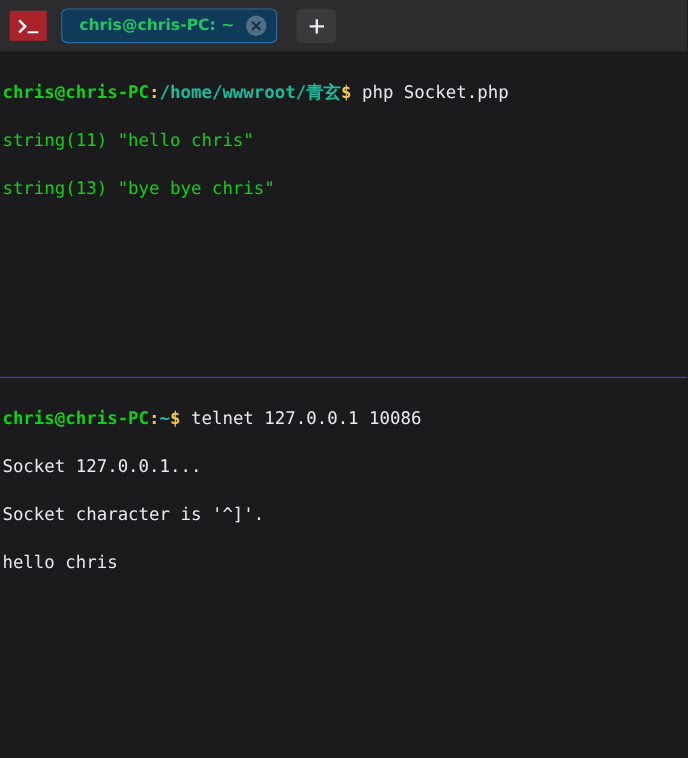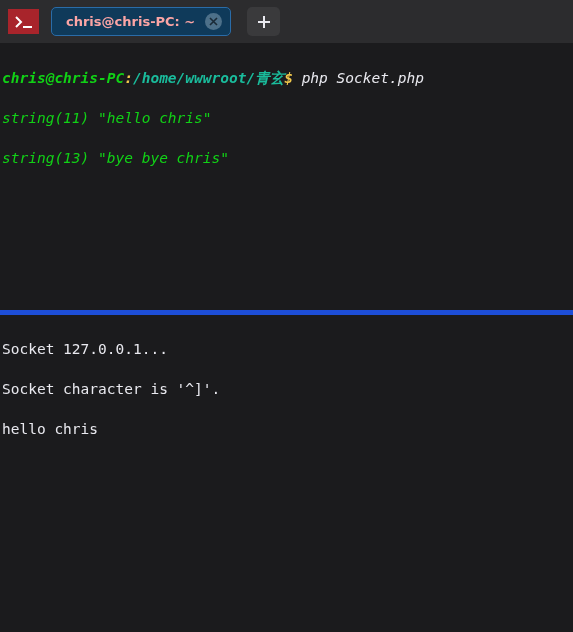--- a/index.html
+++ b/index.html
@@ -1,28 +1,28 @@
 <!DOCTYPE html>
 <html><head>
 <meta charset="utf-8">
 <style>
   * { margin:0; padding:0; box-sizing:border-box; }
   html,body { width:573px; height:632px; background:#1b1b1d; font-family:"DejaVu Sans Mono","Liberation Mono",monospace; overflow:hidden; }
   .titlebar { height:43px; background:#2c2c2e; display:flex; align-items:center; padding:0 8px; gap:12px; }
   .app-icon { width:31px; height:25px; background:#a8242b; display:flex; align-items:center; justify-content:center; }
   .app-icon svg { width:18px; height:12px; }
   .tab { display:flex; align-items:center; gap:10px; background:#0f3a5a; border:1px solid #2a6ca8; border-radius:5px; padding:4px 8px 4px 14px; height:29px; }
-  .tab-title { color:#fca5a5; font-family:"DejaVu Sans","Liberation Sans",sans-serif; font-size:13px; font-weight:600; }
+  .tab-title { color:#22c55e; font-family:"DejaVu Sans","Liberation Sans",sans-serif; font-size:13px; font-weight:600; }
   .tab-close { width:17px; height:17px; border-radius:50%; background:#4d7089; display:flex; align-items:center; justify-content:center; }
   .tab-close svg { width:9px; height:9px; }
   .new-tab { width:33px; height:29px; background:#3a3a3c; border-radius:5px; display:flex; align-items:center; justify-content:center; margin-left:4px;}
   .new-tab svg { width:14px; height:14px; }
   .panes { height:589px; display:flex; flex-direction:column; }
   .pane { font-size:14.5px; line-height:20px; white-space:pre; color:#e9e9ef; padding:0 2px; }
-  .pane.top { height:272px; padding-top:5px; border-bottom:5px solid #1d4ed8;font-style:italic; }
+  .pane.top { height:272px; padding-top:5px; border-bottom:1px solid #1d4ed8; }
   .pane.bottom { height:255px; padding-top:4px; }
   .c-green { color:#11d116; font-weight:700; }
   .c-green-n { color:#11d116; font-weight:400; }
   .c-yellow { color:#f2c94c; font-weight:700; }
   .c-cyan { color:#1abc9c; font-weight:700; }
   .c-white { color:#e9e9ef; }
   .c-bw { color:#fff; font-weight:700; }
   .cursor { display:inline-block; width:8px; height:16px; background:#e9e9ef; vertical-align:-2px; margin-left:1px;}
   .cursor.box { background:transparent; border:1px solid #e9e9ef; width:8px; height:15px; }
 </style>
@@ -53,20 +53,21 @@
 
 <div class="panes">
 
   <div class="pane top">
 <div><span class="c-green">chris@chris-PC</span><span class="c-yellow">:</span><span class="c-cyan">/home/wwwroot/青玄</span><span class="c-yellow">$ </span><span class="c-white">php Socket.php</span></div>
 <div class="c-green-n">string(11) "hello chris"</div>
 <div class="c-green-n">string(13) "bye bye chris"</div>
   </div>
 
   <div class="pane bottom">
+<div><span class="c-green">chris@chris-PC</span><span class="c-yellow">:</span><span class="c-cyan">~</span><span class="c-yellow">$ </span><span class="c-white">telnet 127.0.0.1 10086</span></div>
 <div class="c-white">Socket 127.0.0.1...</div>
 <div class="c-white">Socket character is '^]'.</div>
 <div class="c-white">hello chris</div>
 
 
 
 
 
 
   </div>

